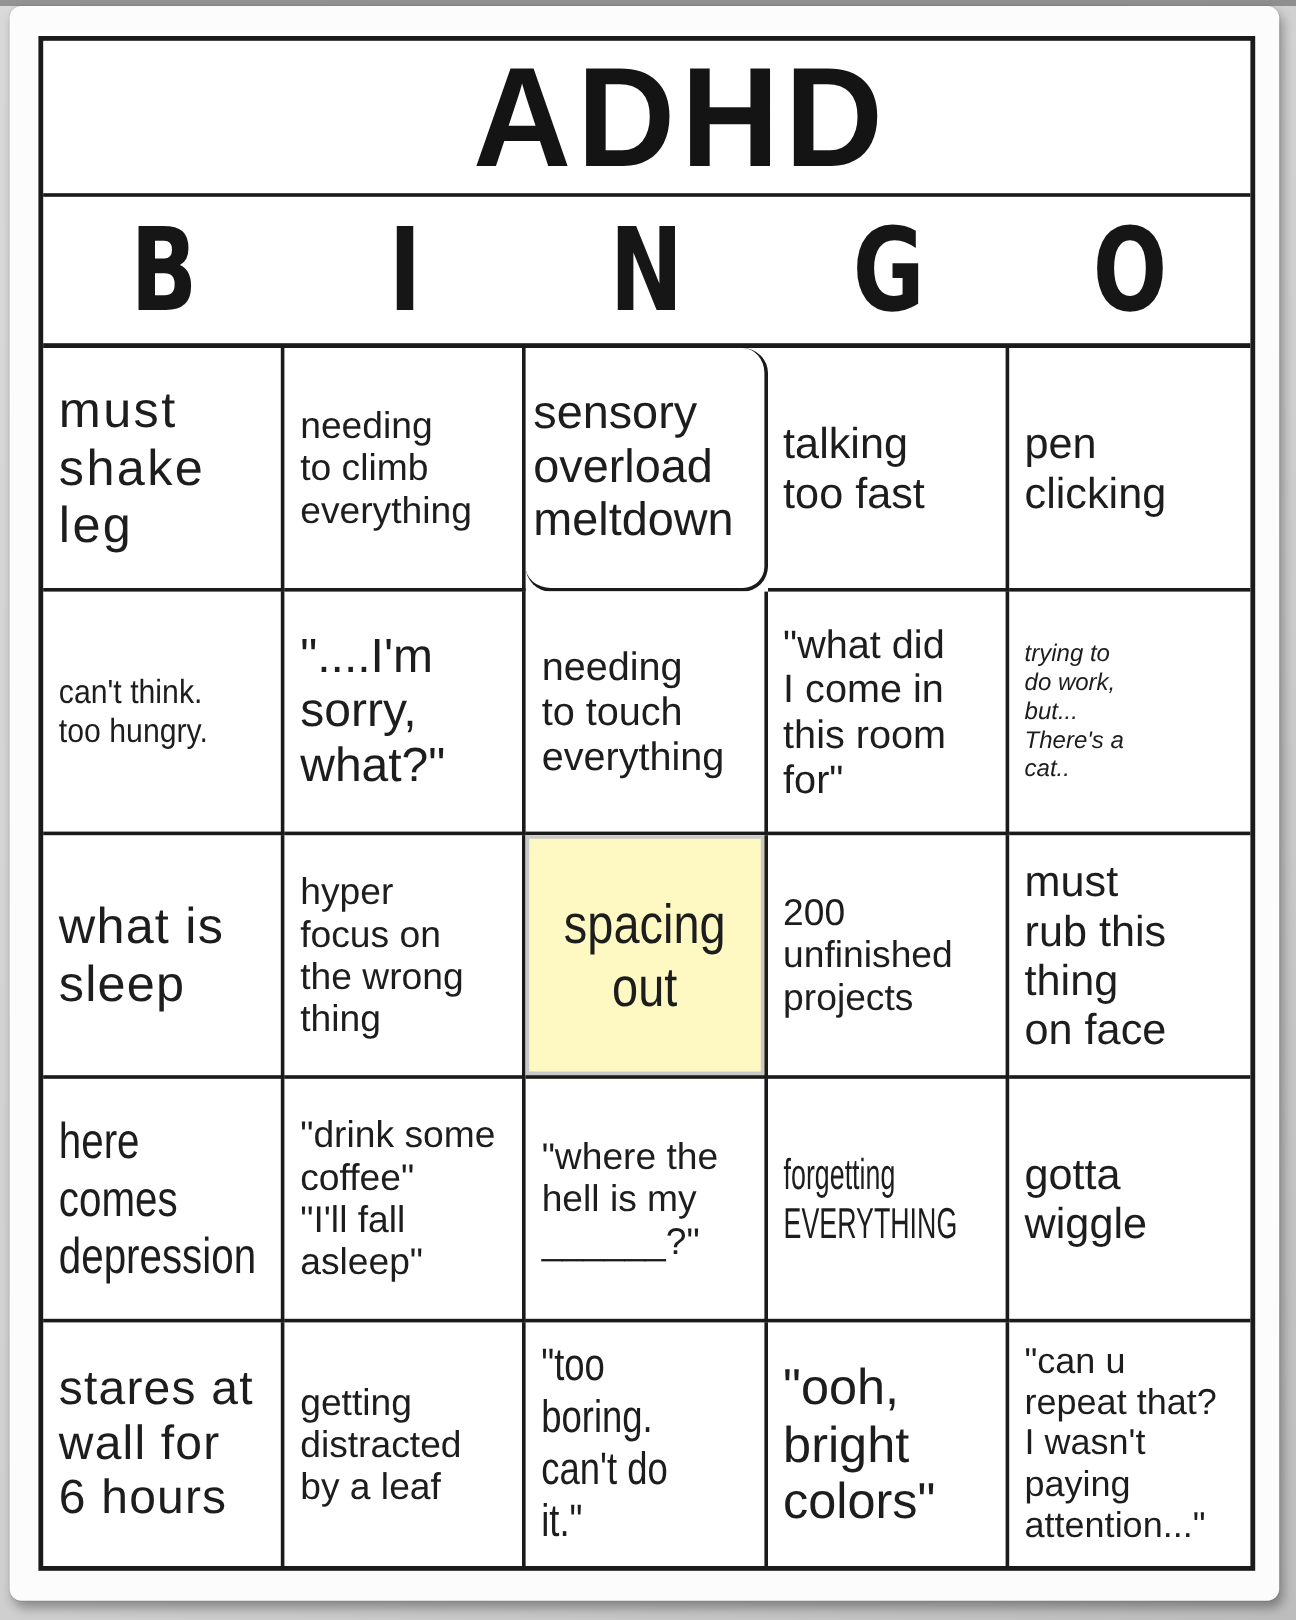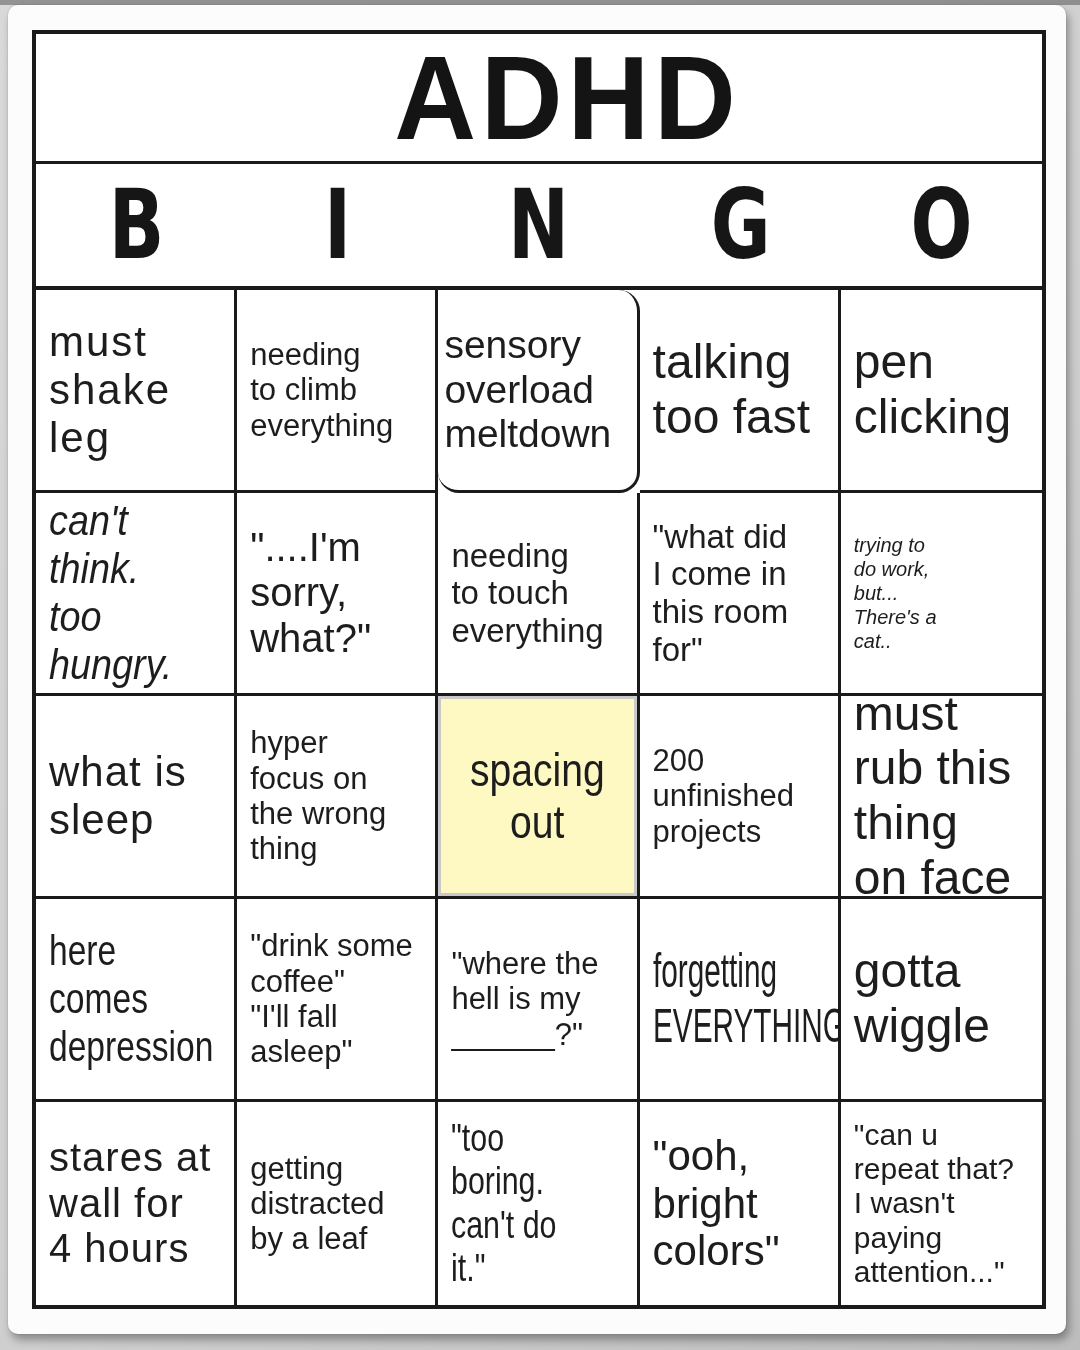--- a/index.html
+++ b/index.html
@@ -73,22 +73,22 @@
     box-shadow:inset 0 0 0 3px #c9c9c9;
     justify-content:center; text-align:center;
     padding-left:4px;
   }
   .free .t { transform-origin:50% 50%; }
 
   .fs29 { font-size:20px; }
   .fs30 { font-size:30px; }
   .fs31 { font-size:31px; }
   .fs33 { font-size:33px; }
-  .fs34 { font-size:42px;font-style:italic; }
-  .fs36 { font-size:48px; }
+  .fs34 { font-size:28px; }
+  .fs36 { font-size:36px; }
   .fs38 { font-size:38px; }
   .fs39 { font-size:39px; }
   .fs40 { font-size:40px; }
   .fs42 { font-size:42px; }
   .fs46 { font-size:46px; }
   .ls1 { letter-spacing:1px; }
   .ls2 { letter-spacing:2px; }
   .tight { padding-left:6px;border-radius:21px; }
   .italic { font-style:italic; }
   .cond90 > .t { transform:scaleX(.90); }
@@ -214,21 +214,21 @@
 EVERYTHING</span>
         </div>
       <div class="cell fs36">
           <span class="t">gotta
 wiggle</span>
         </div>
 
       <div class="cell fs40 ls1">
           <span class="t">stares at
 wall for
-4 hours</span>
+6 hours</span>
         </div>
       <div class="cell fs31">
           <span class="t">getting
 distracted
 by a leaf</span>
         </div>
       <div class="cell fs38 cond80">
           <span class="t">"too boring.
 can't do it."</span>
         </div>

